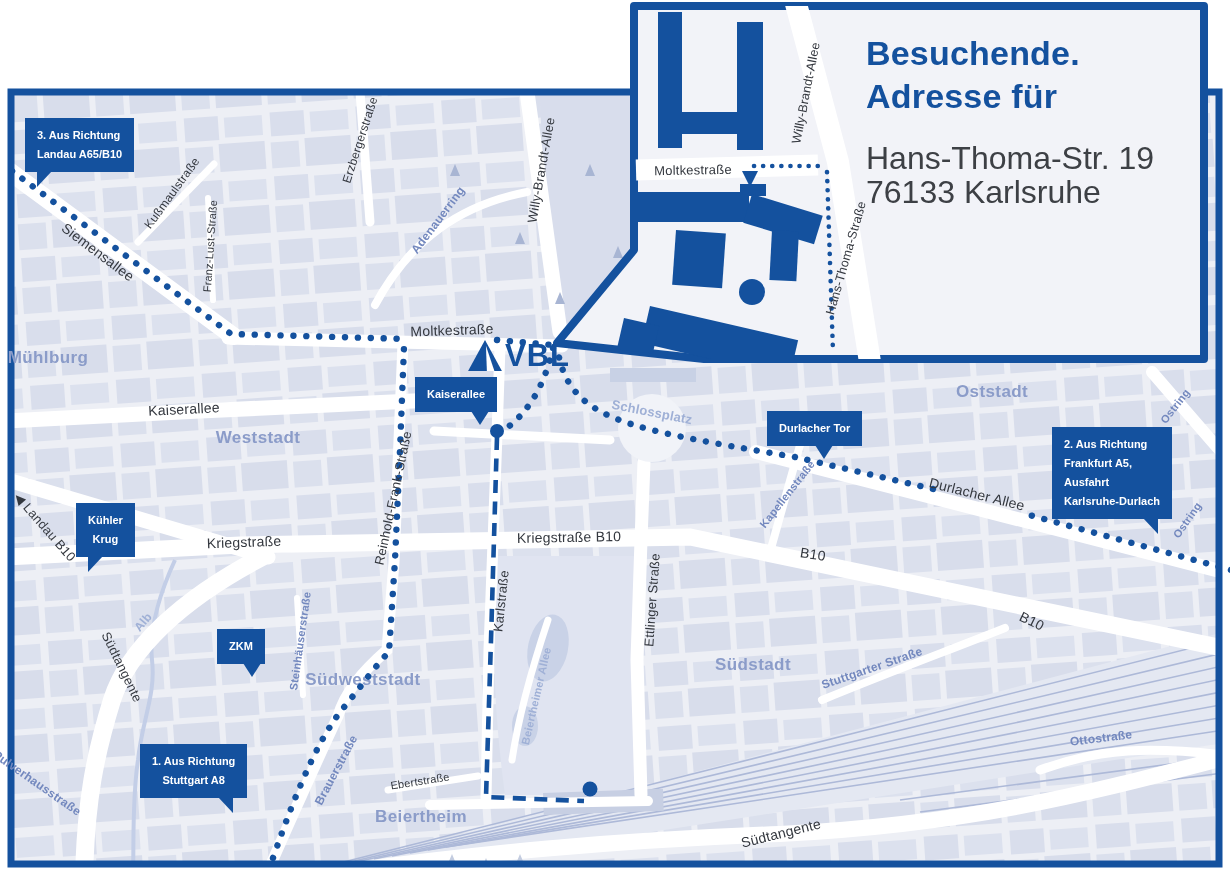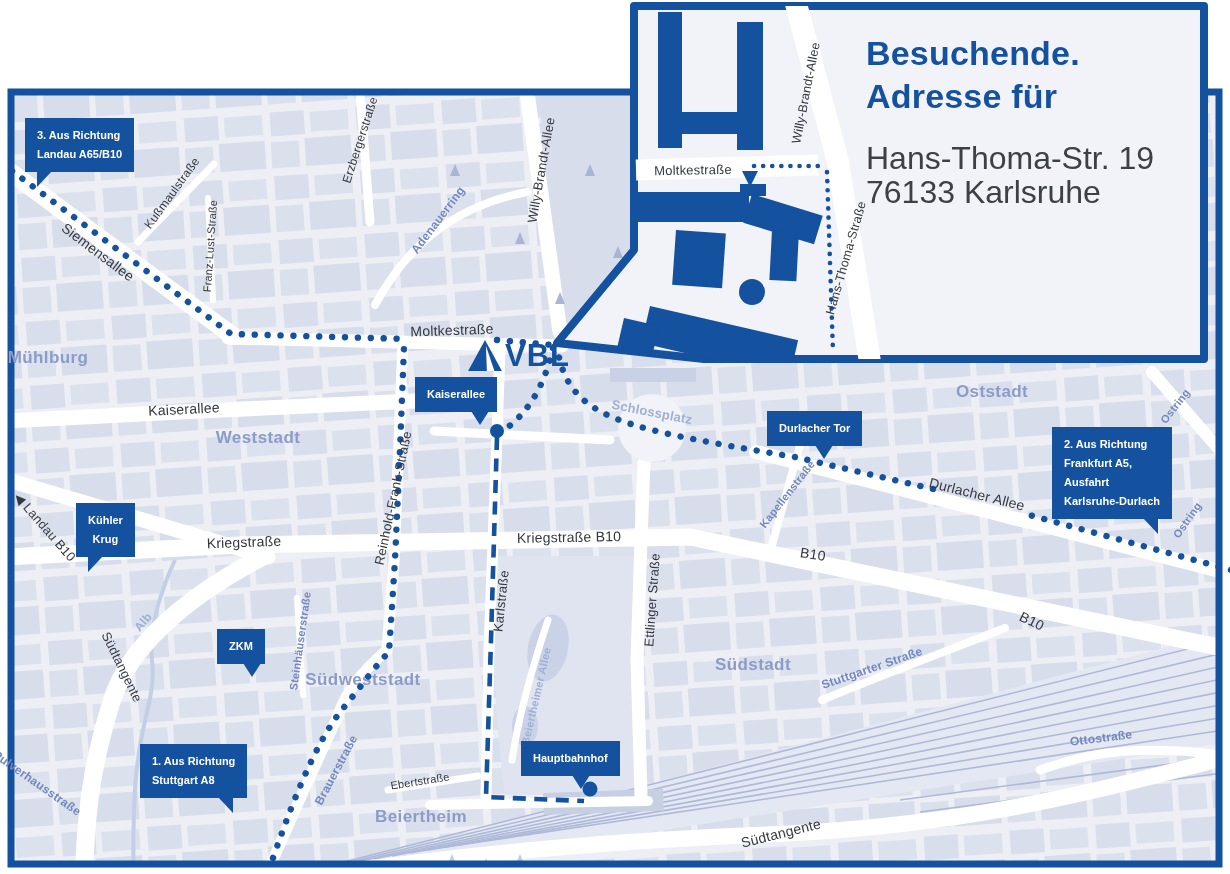--- a/index.html
+++ b/index.html
@@ -213,42 +213,38 @@
       </div>
       <div class="badge tail-bl center" style="left: 76px; top: 470px; margin-top: 33px;">
         <div>Kühler</div>
         <div>Krug</div>
         <span class="tail"></span>
       </div>
       <div class="badge tail-b center" style="left: 217px; top: 629px; --tx: 55%;">
         <div>ZKM</div>
         <span class="tail"></span>
       </div>
-      <div class="badge tail-br" style="left: 140px; top: 744px;">
+      <div class="badge tail-br" style="left: 140px; top: 744px; text-align: center;">
         <div>1. Aus Richtung</div>
         <div>Stuttgart A8</div>
         <span class="tail"></span>
       </div>
       <div class="badge tail-b" style="left: 415px; top: 377px; --tx: 68%;">
         <div>Kaiserallee</div>
         <span class="tail"></span>
       </div>
       <div class="badge tail-b" style="left: 767px; top: 411px; text-align: center; --tx: 50%;">
         <div>Durlacher Tor</div>
         <span class="tail"></span>
       </div>
       <div class="badge tail-br" style="left: 1052px; top: 427px;">
         <div>2. Aus Richtung</div>
         <div>Frankfurt A5,</div>
         <div>Ausfahrt</div>
         <div>Karlsruhe-Durlach</div>
-        <span class="tail"></span>
-      </div>
-      <div class="badge tail-b" style="left: 521px; top: 741px; --tx: 52%;">
-        <div>Hauptbahnhof</div>
         <span class="tail"></span>
       </div>
     </div>
 
   <div id="vbl-logo">
     <svg width="34" height="31" viewBox="0 0 36 33" style="position:static">
       <polygon points="0,33 18,0 36,33" fill="#14519E"></polygon>
       <polygon points="19,6 28,33 20,33" fill="#FFFFFF"></polygon>
     </svg>
     <span class="wordmark">VBL</span>

